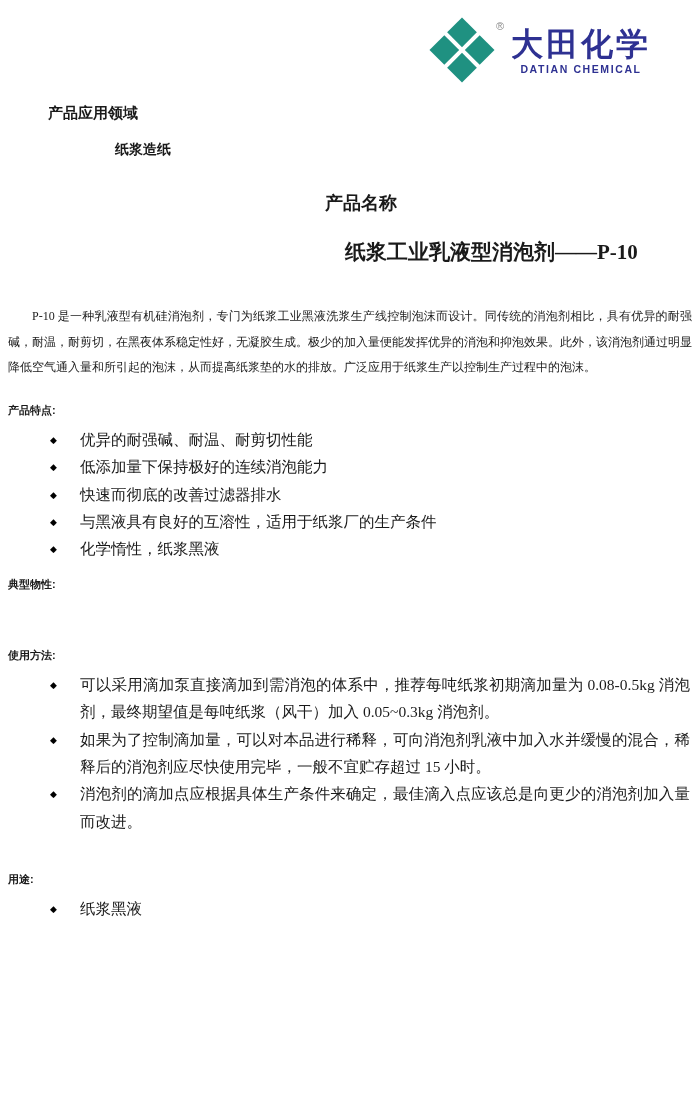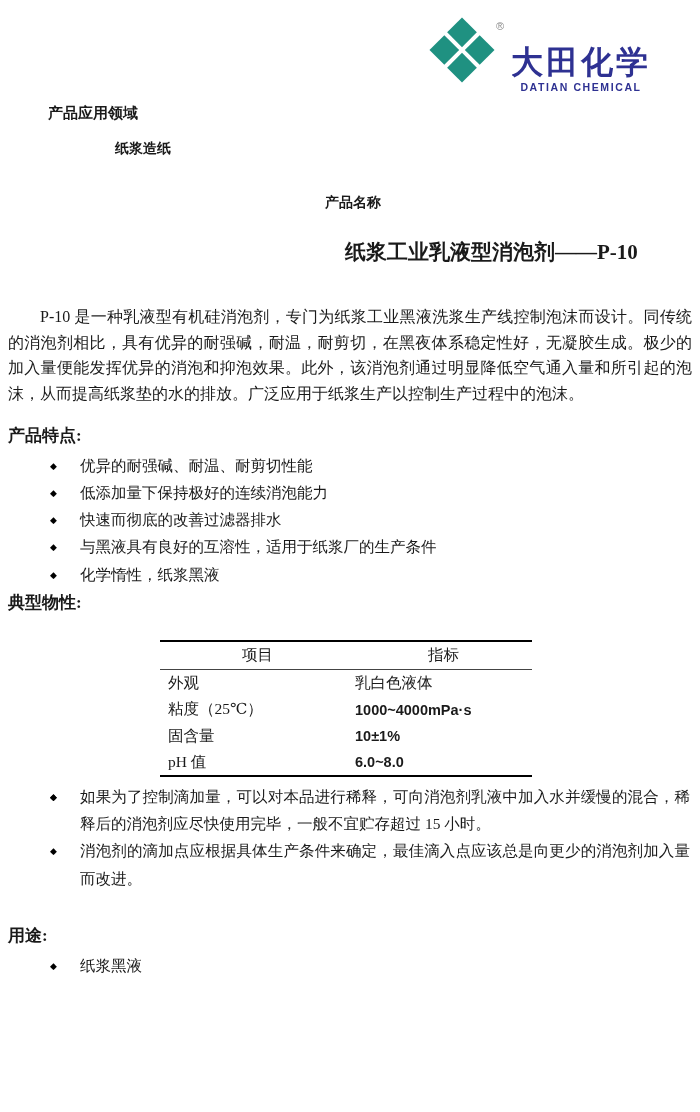--- a/index.html
+++ b/index.html
@@ -24,49 +24,49 @@
     grid-template-columns:1fr 1fr;
     grid-template-rows:1fr 1fr;
     gap:4px;
   }
   .diamond span { display:block; }
   .reg-mark {
     position:absolute; left:66px; top:6px;
     font-size:11px; color:#8a8a8a;
     font-family:"Liberation Sans","DejaVu Sans",sans-serif;
   }
-  .brand-text { position:absolute; left:76px; top:30px; width:150px; text-align:center; }
+  .brand-text { position:absolute; left:76px; top:12px; width:150px; text-align:center; }
   .brand-cn {
     font-family:"Liberation Sans","DejaVu Sans",sans-serif;
     font-weight:bold; font-size:32px; line-height:36px; letter-spacing:3px;
     white-space:nowrap;
   }
   .brand-en {
     font-family:"Liberation Sans","DejaVu Sans",sans-serif;
     font-weight:bold; font-size:10.5px; letter-spacing:1.6px;
     margin-top:1px; white-space:nowrap;
   }
 
   
-  .sans-bold { font-family:Liberation Serif, serif; font-weight:bold; }
+  .sans-bold { font-family:Liberation Sans, sans-serif; font-weight:bold; }
   .field-label { margin:7px 0 0 48px; font-size:15px; line-height:20px; }
   .field-value { margin:14px 0 0 115px; font-size:14px; line-height:24px; }
-  .name-label  { margin:30px 0 0 325px; font-size:14px; line-height:24px; }
+  .name-label  { margin:30px 0 0 325px; font-size:18px; line-height:24px; }
   .name-value  { margin:23px 0 0 345px; font-size:21px; line-height:28px; font-family:"Liberation Serif","DejaVu Serif",serif; font-weight:bold; }
 
   
   .intro {
     margin:38px 8px 0 8px;
-    font-size:16px; line-height:25.7px;
+    font-size:12px; line-height:25.7px;
     text-align:justify; text-indent:2em;
   }
 
   
-  .section-title { margin:19px 0 0 8px; font-size:17px; line-height:20px; }
-  .props-title   { margin-top:5px; }
+  .section-title { margin:19px 0 0 8px; font-size:11px; line-height:20px; }
+  .props-title   { margin-top:12px; }
   .usage-title   { margin-top:51px; }
   .uses-title    { margin-top:34px; }
 
   
   ul.bullets { list-style:none; margin-top:6px; }
   ul.bullets li {
     position:relative;
     padding-left:80px; padding-right:10px;
     font-size:15.5px; line-height:27.2px;
   }
@@ -129,49 +129,24 @@
   <div class="section-title sans-bold">产品特点:</div>
   <ul class="bullets">
     <li><span class="bullet">◆</span><span>优异的耐强碱、耐温、耐剪切性能</span></li>
     <li><span class="bullet">◆</span><span>低添加量下保持极好的连续消泡能力</span></li>
     <li><span class="bullet">◆</span><span>快速而彻底的改善过滤器排水</span></li>
     <li><span class="bullet">◆</span><span>与黑液具有良好的互溶性，适用于纸浆厂的生产条件</span></li>
     <li><span class="bullet">◆</span><span>化学惰性，纸浆黑液</span></li>
   </ul>
 
   <div class="section-title props-title sans-bold">典型物性:</div>
-  <table class="props">
-    <thead>
-      <tr>
-        <th>项目</th>
-        <th>指标</th>
-      </tr>
-    </thead>
-    <tbody>
-      <tr>
-        <td class="c1">外观</td>
-        <td class="c2">乳白色液体</td>
-      </tr>
-      <tr>
-        <td class="c1">粘度（25℃）</td>
-        <td class="c2 val-sans">1000~4000mPa·s</td>
-      </tr>
-      <tr>
-        <td class="c1">固含量</td>
-        <td class="c2 val-sans">10±1%</td>
-      </tr>
-      <tr>
-        <td class="c1">pH 值</td>
-        <td class="c2 val-sans">6.0~8.0</td>
-      </tr>
-    </tbody>
-  </table>
 
+  <div class="section-title usage-title sans-bold">使用方法:</div>
   <ul class="bullets justified">
-    <li><span class="bullet">◆</span></li>
+    <li><span class="bullet">◆</span><span>可以采用滴加泵直接滴加到需消泡的体系中，推荐每吨纸浆初期滴加量为 0.08-0.5kg 消泡剂，最终期望值是每吨纸浆（风干）加入 0.05~0.3kg 消泡剂。</span></li>
     <li><span class="bullet">◆</span><span>如果为了控制滴加量，可以对本品进行稀释，可向消泡剂乳液中加入水并缓慢的混合，稀释后的消泡剂应尽快使用完毕，一般不宜贮存超过 15 小时。</span></li>
     <li><span class="bullet">◆</span><span>消泡剂的滴加点应根据具体生产条件来确定，最佳滴入点应该总是向更少的消泡剂加入量而改进。</span></li>
   </ul>
 
   <div class="section-title uses-title sans-bold">用途:</div>
   <ul class="bullets">
     <li><span class="bullet">◆</span><span>纸浆黑液</span></li>
   </ul>
 
 </div>

